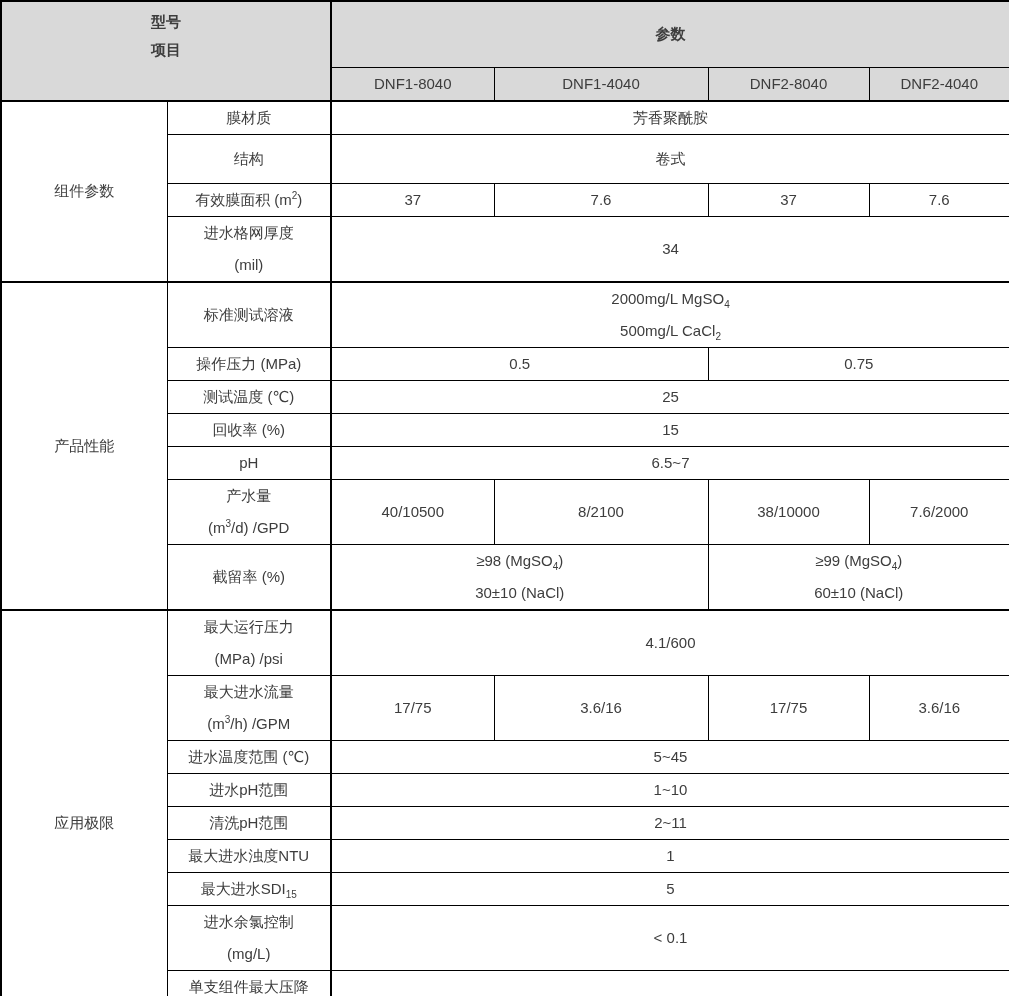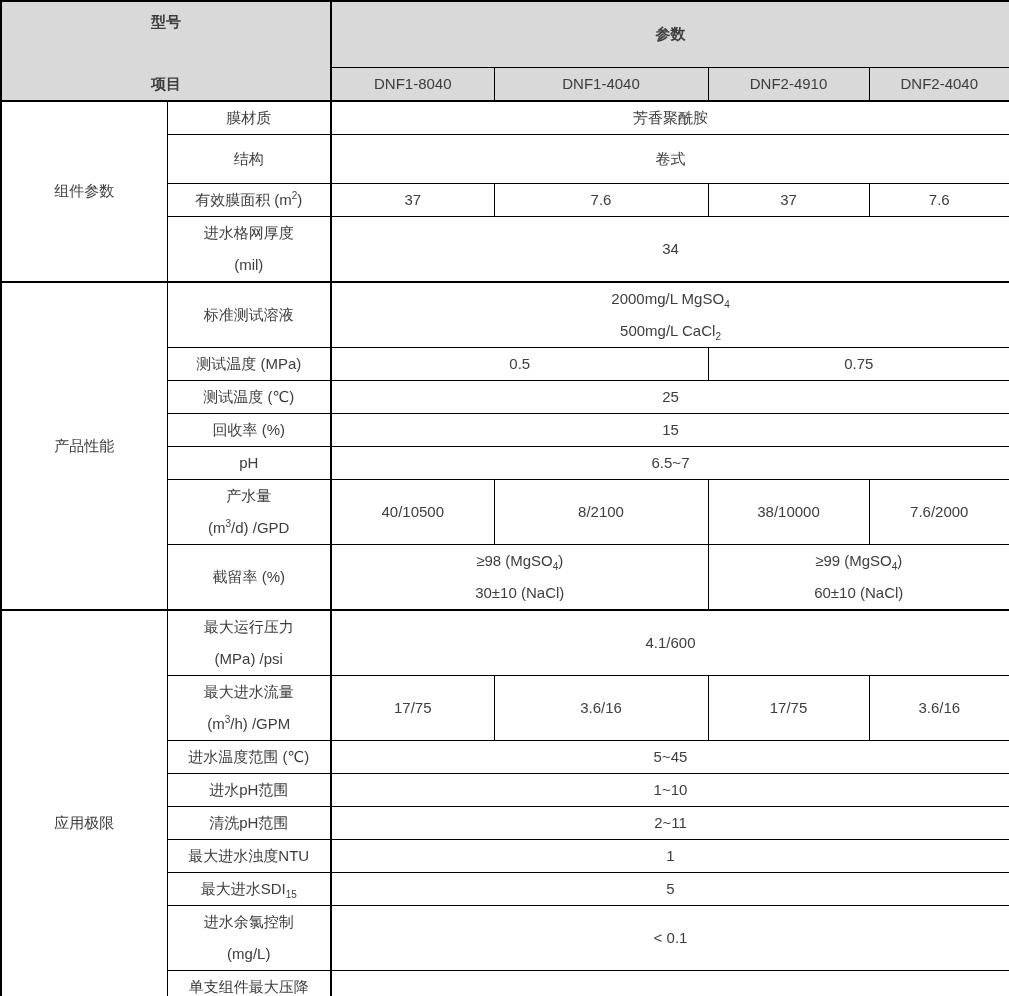--- a/index.html
+++ b/index.html
@@ -42,21 +42,21 @@
   }
   td.vthick{border-left-width:2px;}
   tr.sec-start > td{border-top-width:2px;}
   sub,sup{font-size:10px;line-height:0;}
   .corner-wrap{
     display:flex;
     flex-direction:column;
     align-items:center;
     justify-content:flex-start;
     padding-top:7px;
-    gap:42px;
+    gap:8px;
     line-height:20px;
     height:92px;
   }
 </style>
 </head>
 <body>
 
 <table class="spec">
   <colgroup>
     <col style="width:166px">
@@ -73,21 +73,21 @@
       <div class="corner-wrap">
         <span>型号</span>
         <span>项目</span>
       </div>
     </td>
     <td class="hdr vthick" colspan="4">参数</td>
   </tr>
   <tr style="height:30px">
     <td class="hdr-model vthick">DNF1-8040</td>
     <td class="hdr-model">DNF1-4040</td>
-    <td class="hdr-model">DNF2-4910</td>
+    <td class="hdr-model">DNF2-8040</td>
     <td class="hdr-model">DNF2-4040</td>
   </tr>
 
   <tr class="sec-start" style="height:34px">
     <td rowspan="4">组件参数</td>
     <td>膜材质</td>
     <td class="vthick" colspan="4">芳香聚酰胺</td>
   </tr>
   <tr style="height:49px">
     <td>结构</td>
@@ -104,21 +104,21 @@
     <td>进水格网厚度<br>(mil)</td>
     <td class="vthick" colspan="4">34</td>
   </tr>
 
   <tr class="sec-start" style="height:64px">
     <td rowspan="7">产品性能</td>
     <td>标准测试溶液</td>
     <td class="vthick" colspan="4">2000mg/L MgSO<sub>4</sub><br>500mg/L CaCl<sub>2</sub></td>
   </tr>
   <tr style="height:33px">
-    <td>测试温度 (MPa)</td>
+    <td>操作压力 (MPa)</td>
     <td class="vthick" colspan="2">0.5</td>
     <td colspan="2">0.75</td>
   </tr>
   <tr style="height:32px">
     <td>测试温度 (℃)</td>
     <td class="vthick" colspan="4">25</td>
   </tr>
   <tr style="height:32px">
     <td>回收率 (%)</td>
     <td class="vthick" colspan="4">15</td>

